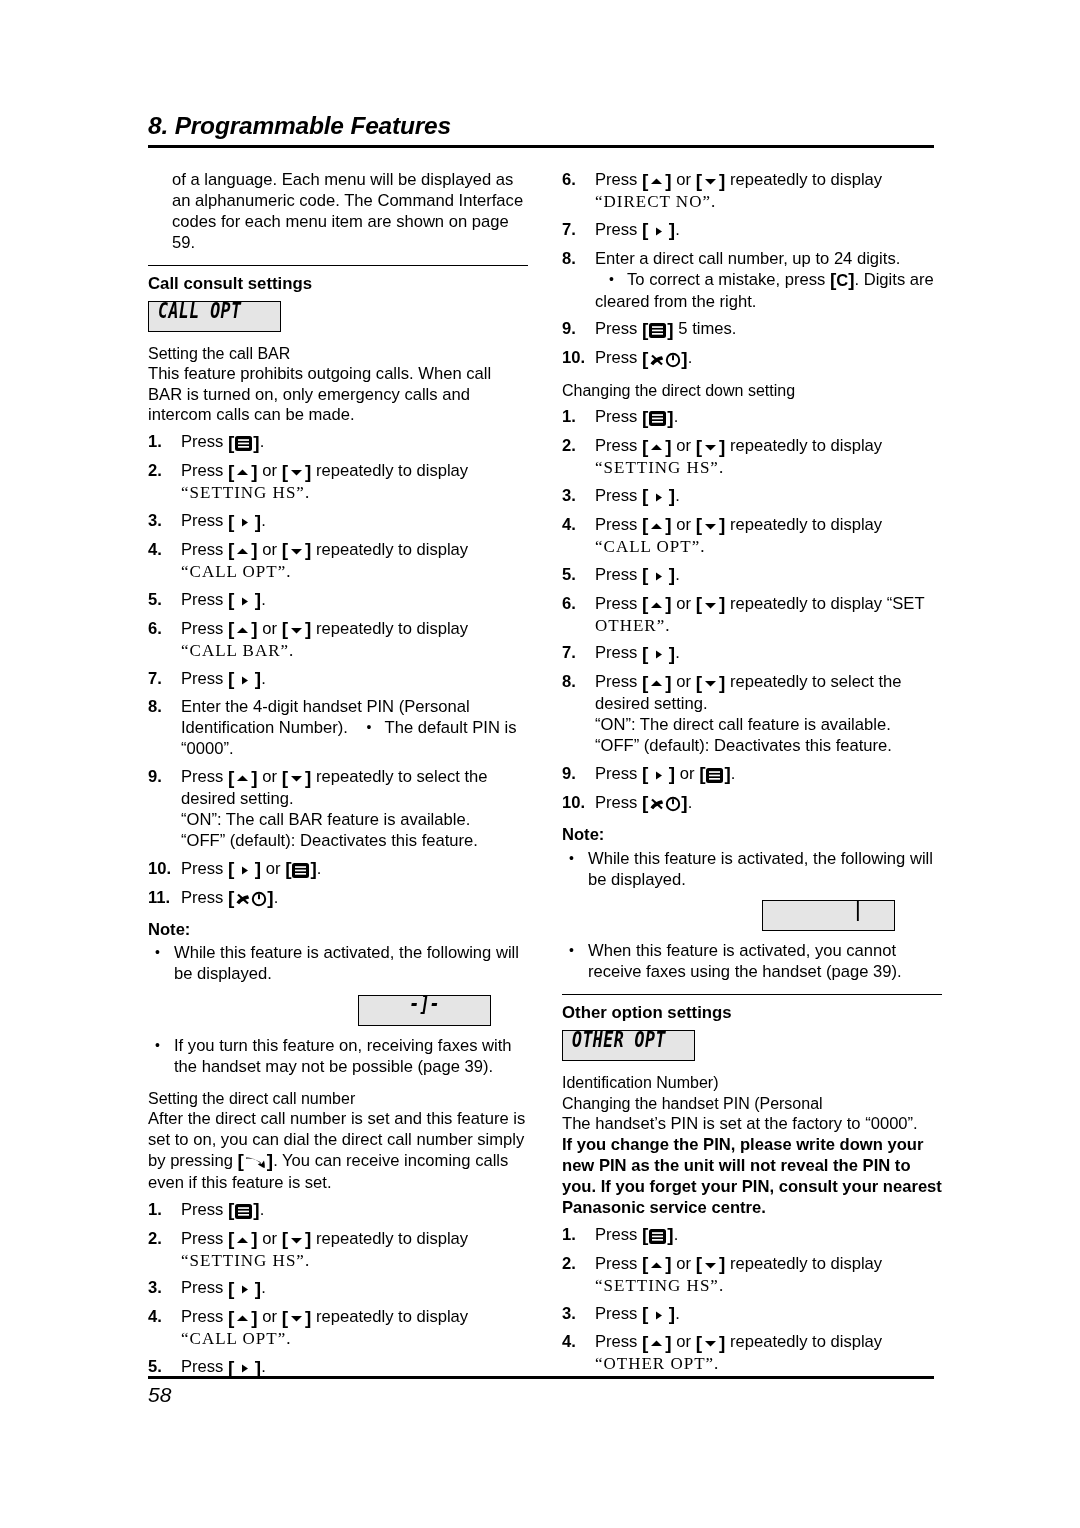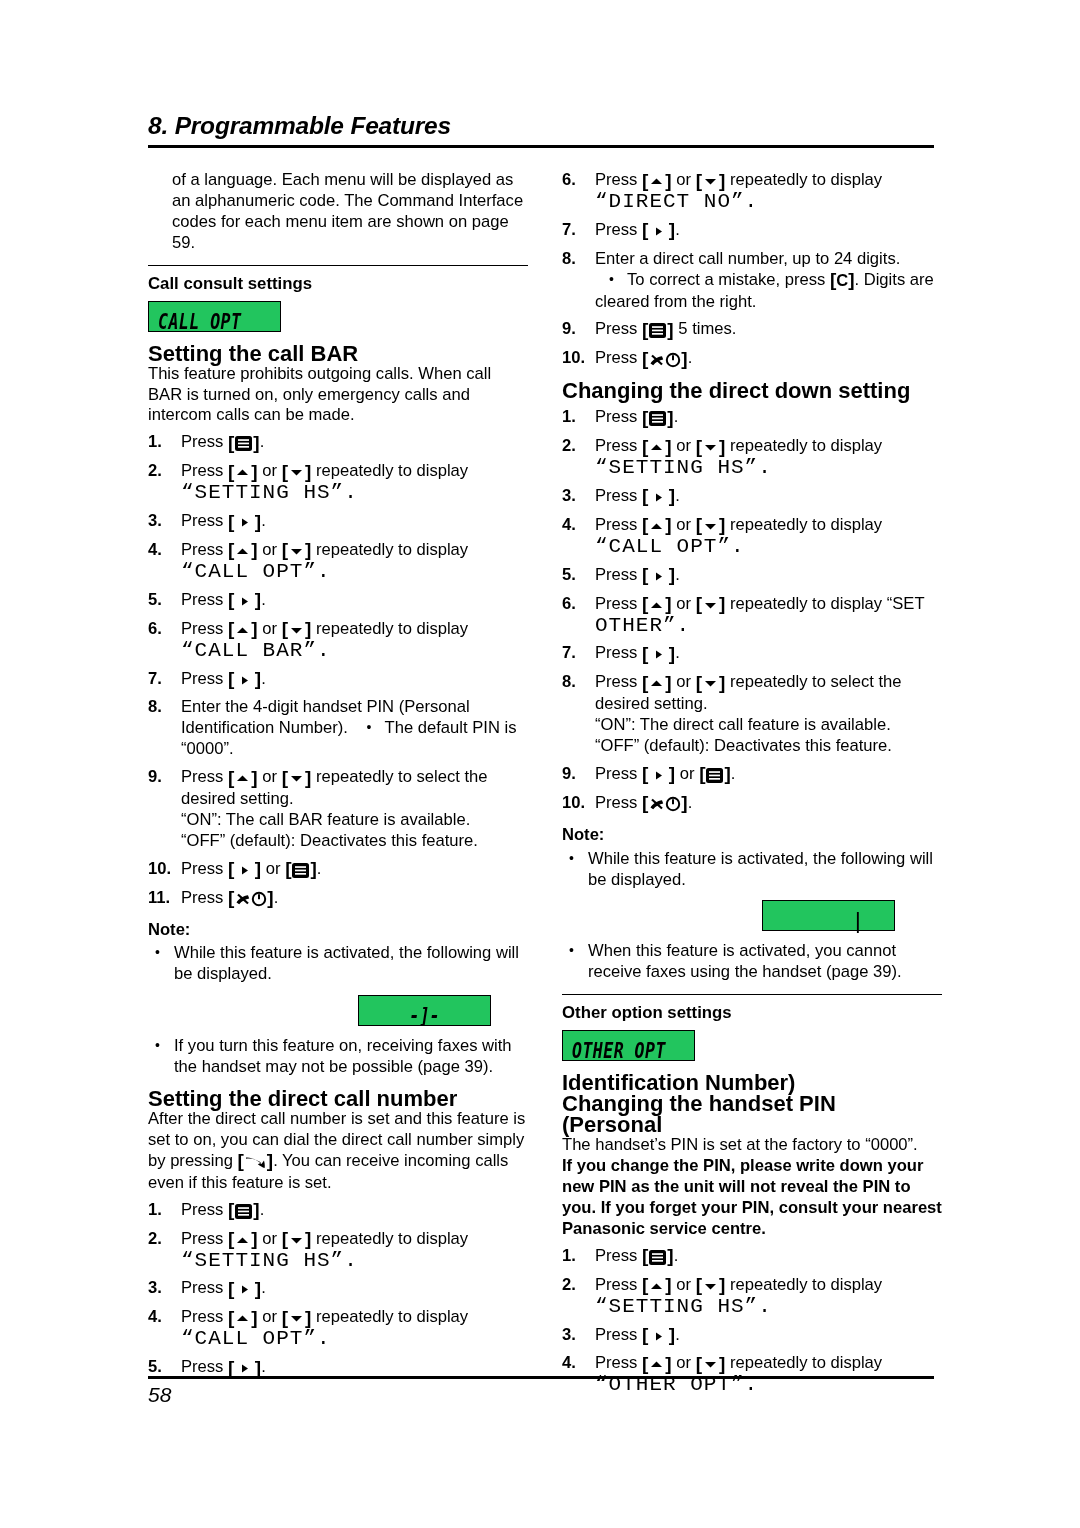--- a/index.html
+++ b/index.html
@@ -54,42 +54,42 @@
     border-bottom:1.6px solid #000;
     margin:11px 0 7px 0;
   }
   .sec-title{
     font-size:16.8px;
     font-weight:bold;
     line-height:21px;
     margin:0 0 6px 0;
   }
   .sub-title{
-    font-size:22px;
-    font-weight:bold;
+    font-size:16px;
+    font-weight:normal;
     line-height:21px;
     margin:0;
   }
   .body-bold{
     font-size:16.6px;
     font-weight:bold;
     line-height:20.9px;
     margin:0;
   }
   .spacer6{height:6px;}
   .spacer10{height:10px;}
 
   
   .lcd{
     border:1.7px solid #000;
     height:31px;
     box-sizing:border-box;
     display:flex;
-    align-items:flex-end;
-    background:#22c55e;
+    align-items:flex-start;
+    background:#e5e5e5;
     margin:7px 0 11px 0;
   }
   .lcd-wide{ width:133px; padding-left:9px; }
   .lcd-small{
     width:133px;
     margin:10px 0 10px 210px;
     justify-content:center;
   }
   .lcd-small-right{
     width:133px;
@@ -163,22 +163,22 @@
     margin-left:5px;
   }
   .note-bullet::before{
     content:"\2022";
     position:absolute;
     left:2px;top:-1px;
     font-size:14px;
   }
   
   .code{
-    font-family:Liberation Mono, monospace;
-    font-size:21px;
+    font-family:Liberation Serif, serif;
+    font-size:17px;
     letter-spacing:1.0px;
   }
 
   
   .key{
     display:inline-block;
     white-space:nowrap;
     font-weight:bold;
     font-size:17px;
     vertical-align:-1px;

